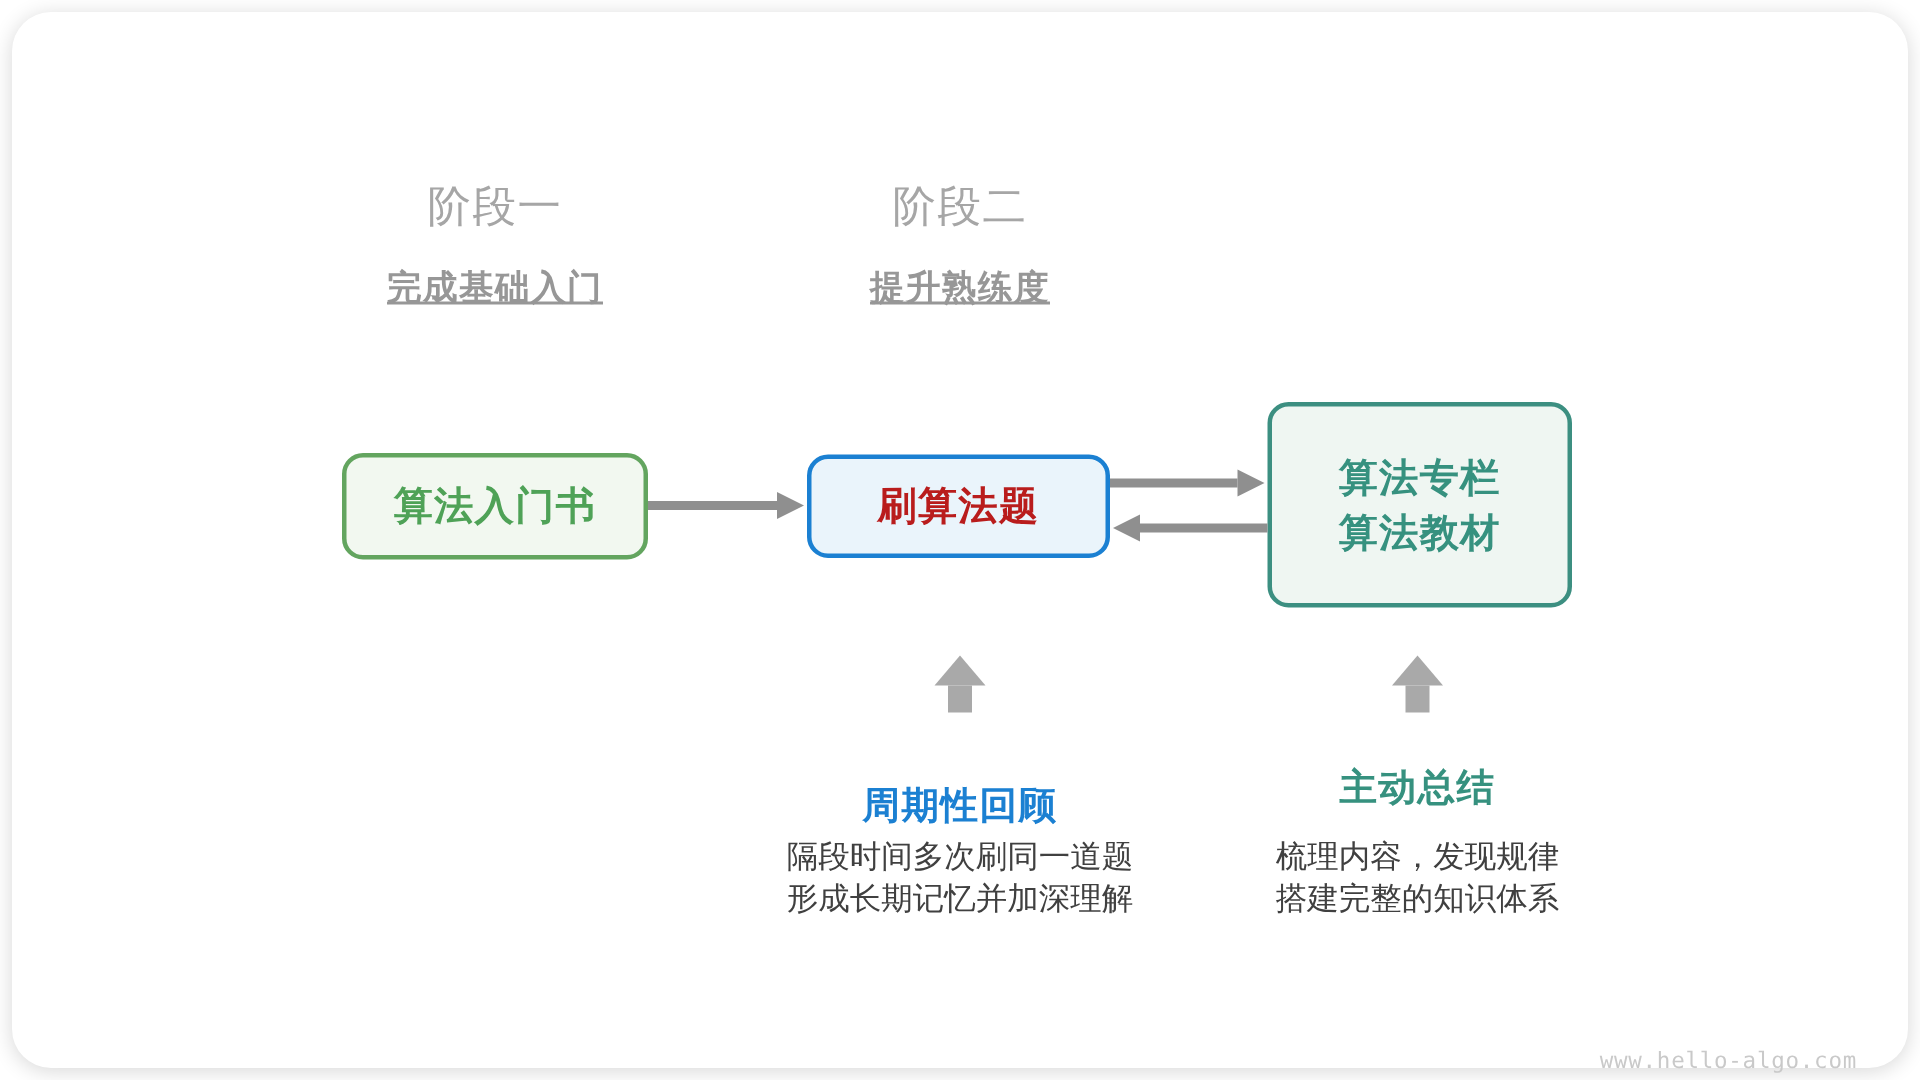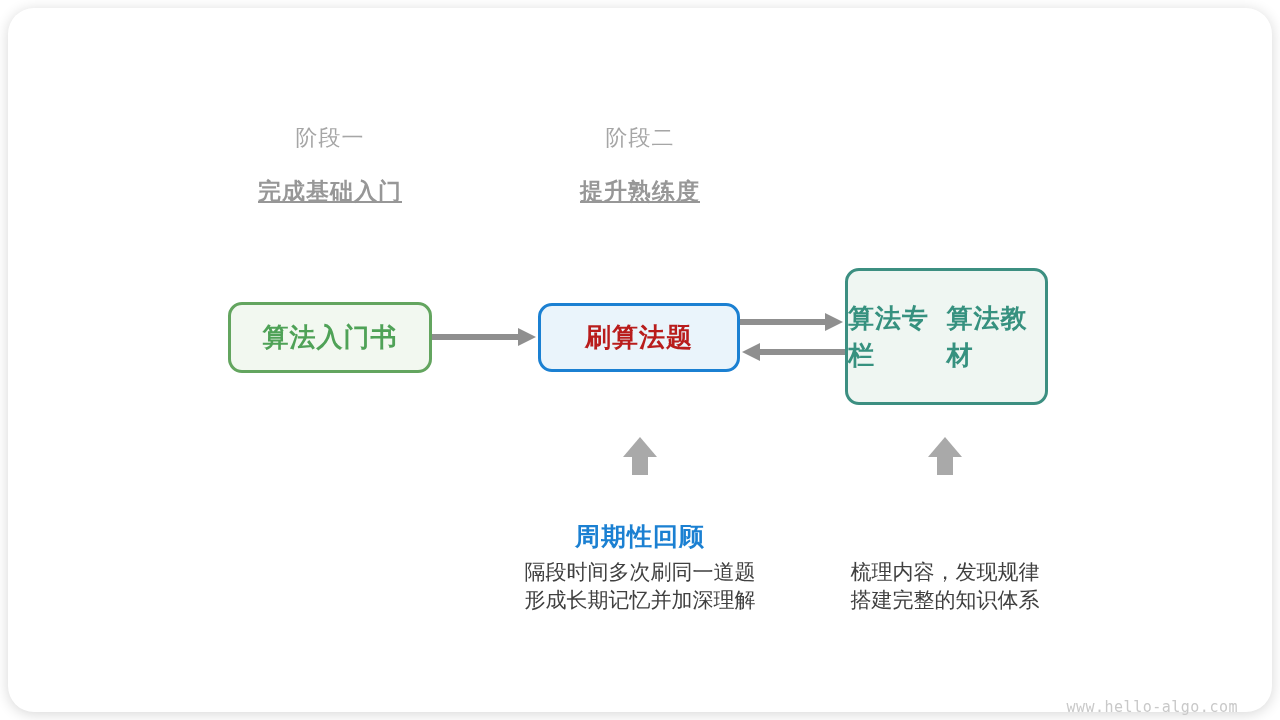--- a/index.html
+++ b/index.html
@@ -3,30 +3,30 @@
 <meta charset="utf-8">
 <style>
   html,body{margin:0;padding:0;background:#ffffff;}
   .canvas{position:relative;width:1280px;height:720px;background:#ffffff;overflow:hidden;
           font-family:"Liberation Sans","DejaVu Sans",sans-serif;}
   .card{position:absolute;left:8px;top:8px;width:1264px;height:704px;background:#ffffff;
         border-radius:26px;box-shadow:0 2px 14px rgba(0,0,0,0.16);}
 
   
   .stage-header{position:absolute;top:118px;width:320px;text-align:center;}
-  .stage-title{font-size:22px;color:#a6a6a6;line-height:40px;letter-spacing:1px;}
+  .stage-title{font-size:29px;color:#a6a6a6;line-height:40px;letter-spacing:1px;}
   .stage-subtitle{font-size:23px;font-weight:bold;color:#979797;line-height:32px;margin-top:17px;letter-spacing:1px;text-decoration:underline;}
 
   
   .node{position:absolute;box-sizing:border-box;border:3px solid;border-radius:14px;
         display:flex;align-items:center;justify-content:center;font-weight:bold;font-size:26px;letter-spacing:1px;}
   .node-green{left:228px;top:302px;width:204px;height:71px;border-color:#63a55f;background:#f2f8f0;color:#4fa257;}
   .node-blue{left:538px;top:303px;width:202px;height:69px;border-color:#1b80d2;background:#eaf4fb;color:#b91c1c;}
   .node-teal{left:845px;top:268px;width:203px;height:137px;border-color:#3c8f81;background:#eff6f2;color:#36917f;
-             flex-direction:row;line-height:37px;}
+             flex-direction:column;line-height:37px;}
 
   
   .shaft{position:absolute;background:#8f8f8f;height:6px;}
   .head-right{position:absolute;width:0;height:0;border-top:9px solid transparent;
               border-bottom:9px solid transparent;border-left:18px solid #8f8f8f;}
   .head-left{position:absolute;width:0;height:0;border-top:9px solid transparent;
              border-bottom:9px solid transparent;border-right:18px solid #8f8f8f;}
 
   
   .up-head{position:absolute;width:0;height:0;border-left:17px solid transparent;
@@ -82,19 +82,20 @@
 
   <div class="up-head" style="left:928px;top:437px;"></div>
   <div class="up-stem" style="left:937px;top:457px;"></div>
 
   <div class="ann-title blue" style="left:480px;">周期性回顾</div>
   <div class="ann-desc" style="left:450px;">
     <div>隔段时间多次刷同一道题</div>
     <div>形成长期记忆并加深理解</div>
   </div>
 
+  <div class="ann-title teal" style="left:785px;">主动总结</div>
   <div class="ann-desc" style="left:755px;">
     <div>梳理内容，发现规律</div>
     <div>搭建完整的知识体系</div>
   </div>
 
   <div class="watermark">www.hello-algo.com</div>
 </div>
 
 </body></html>

